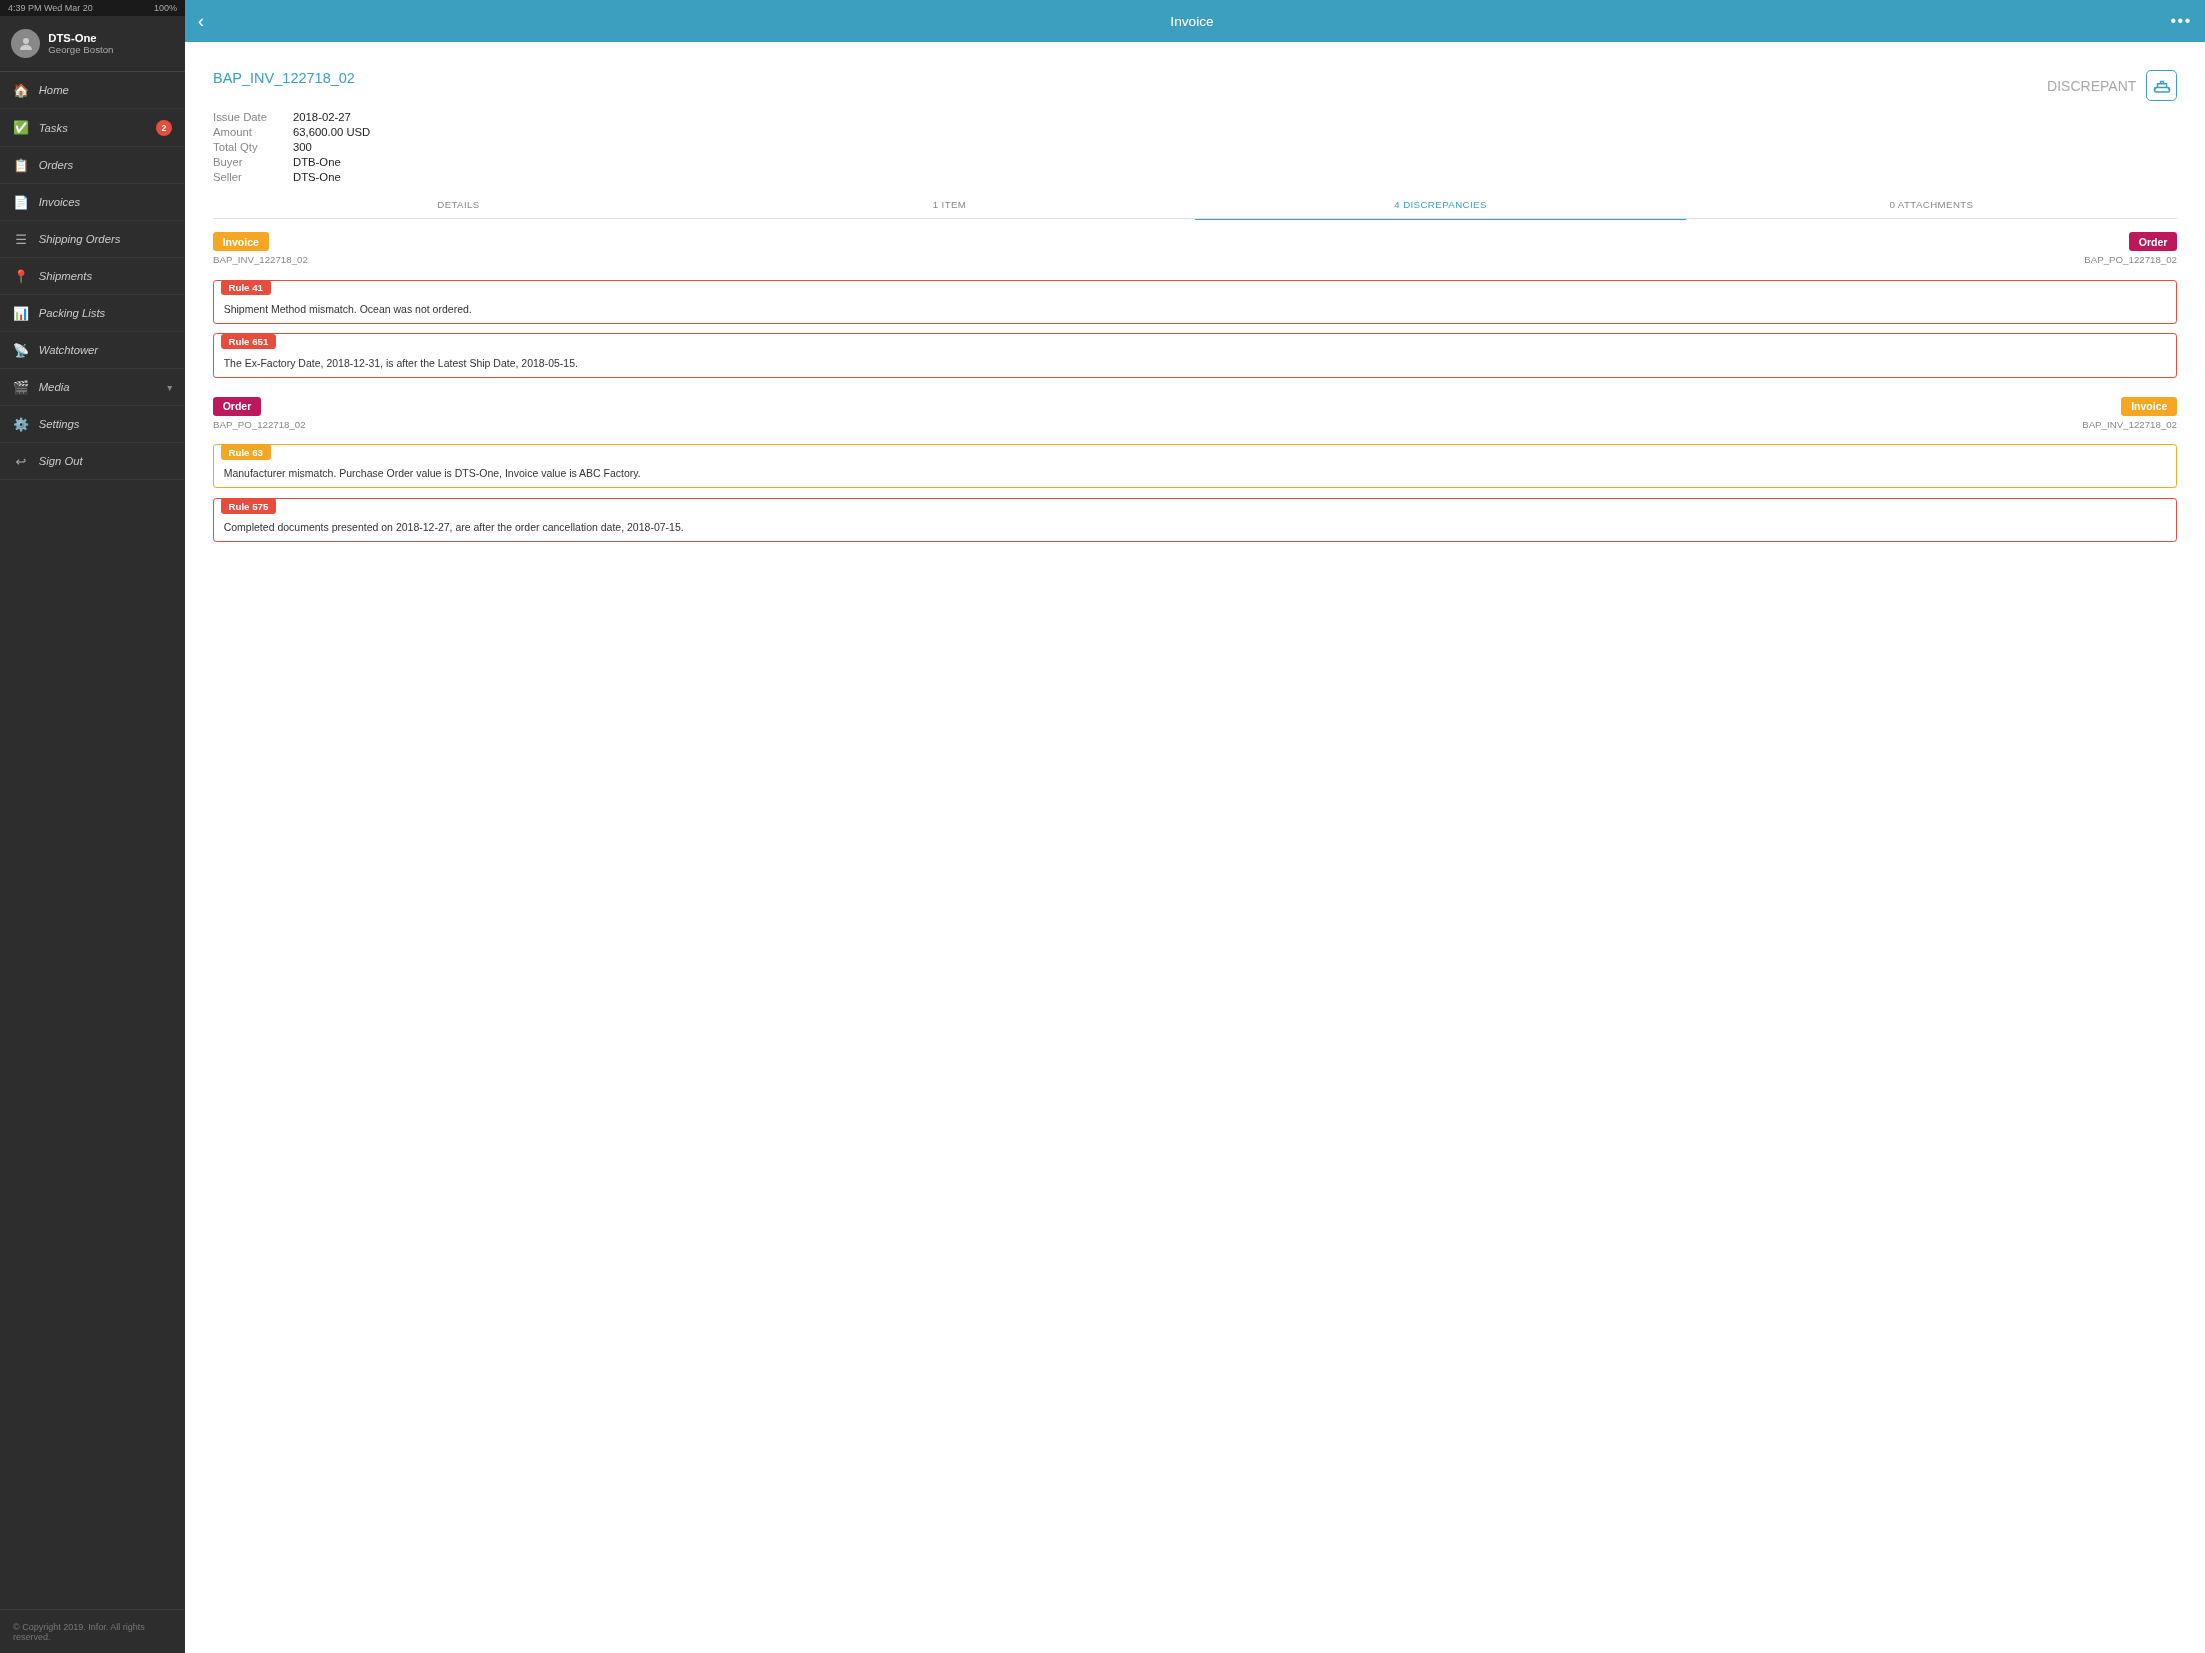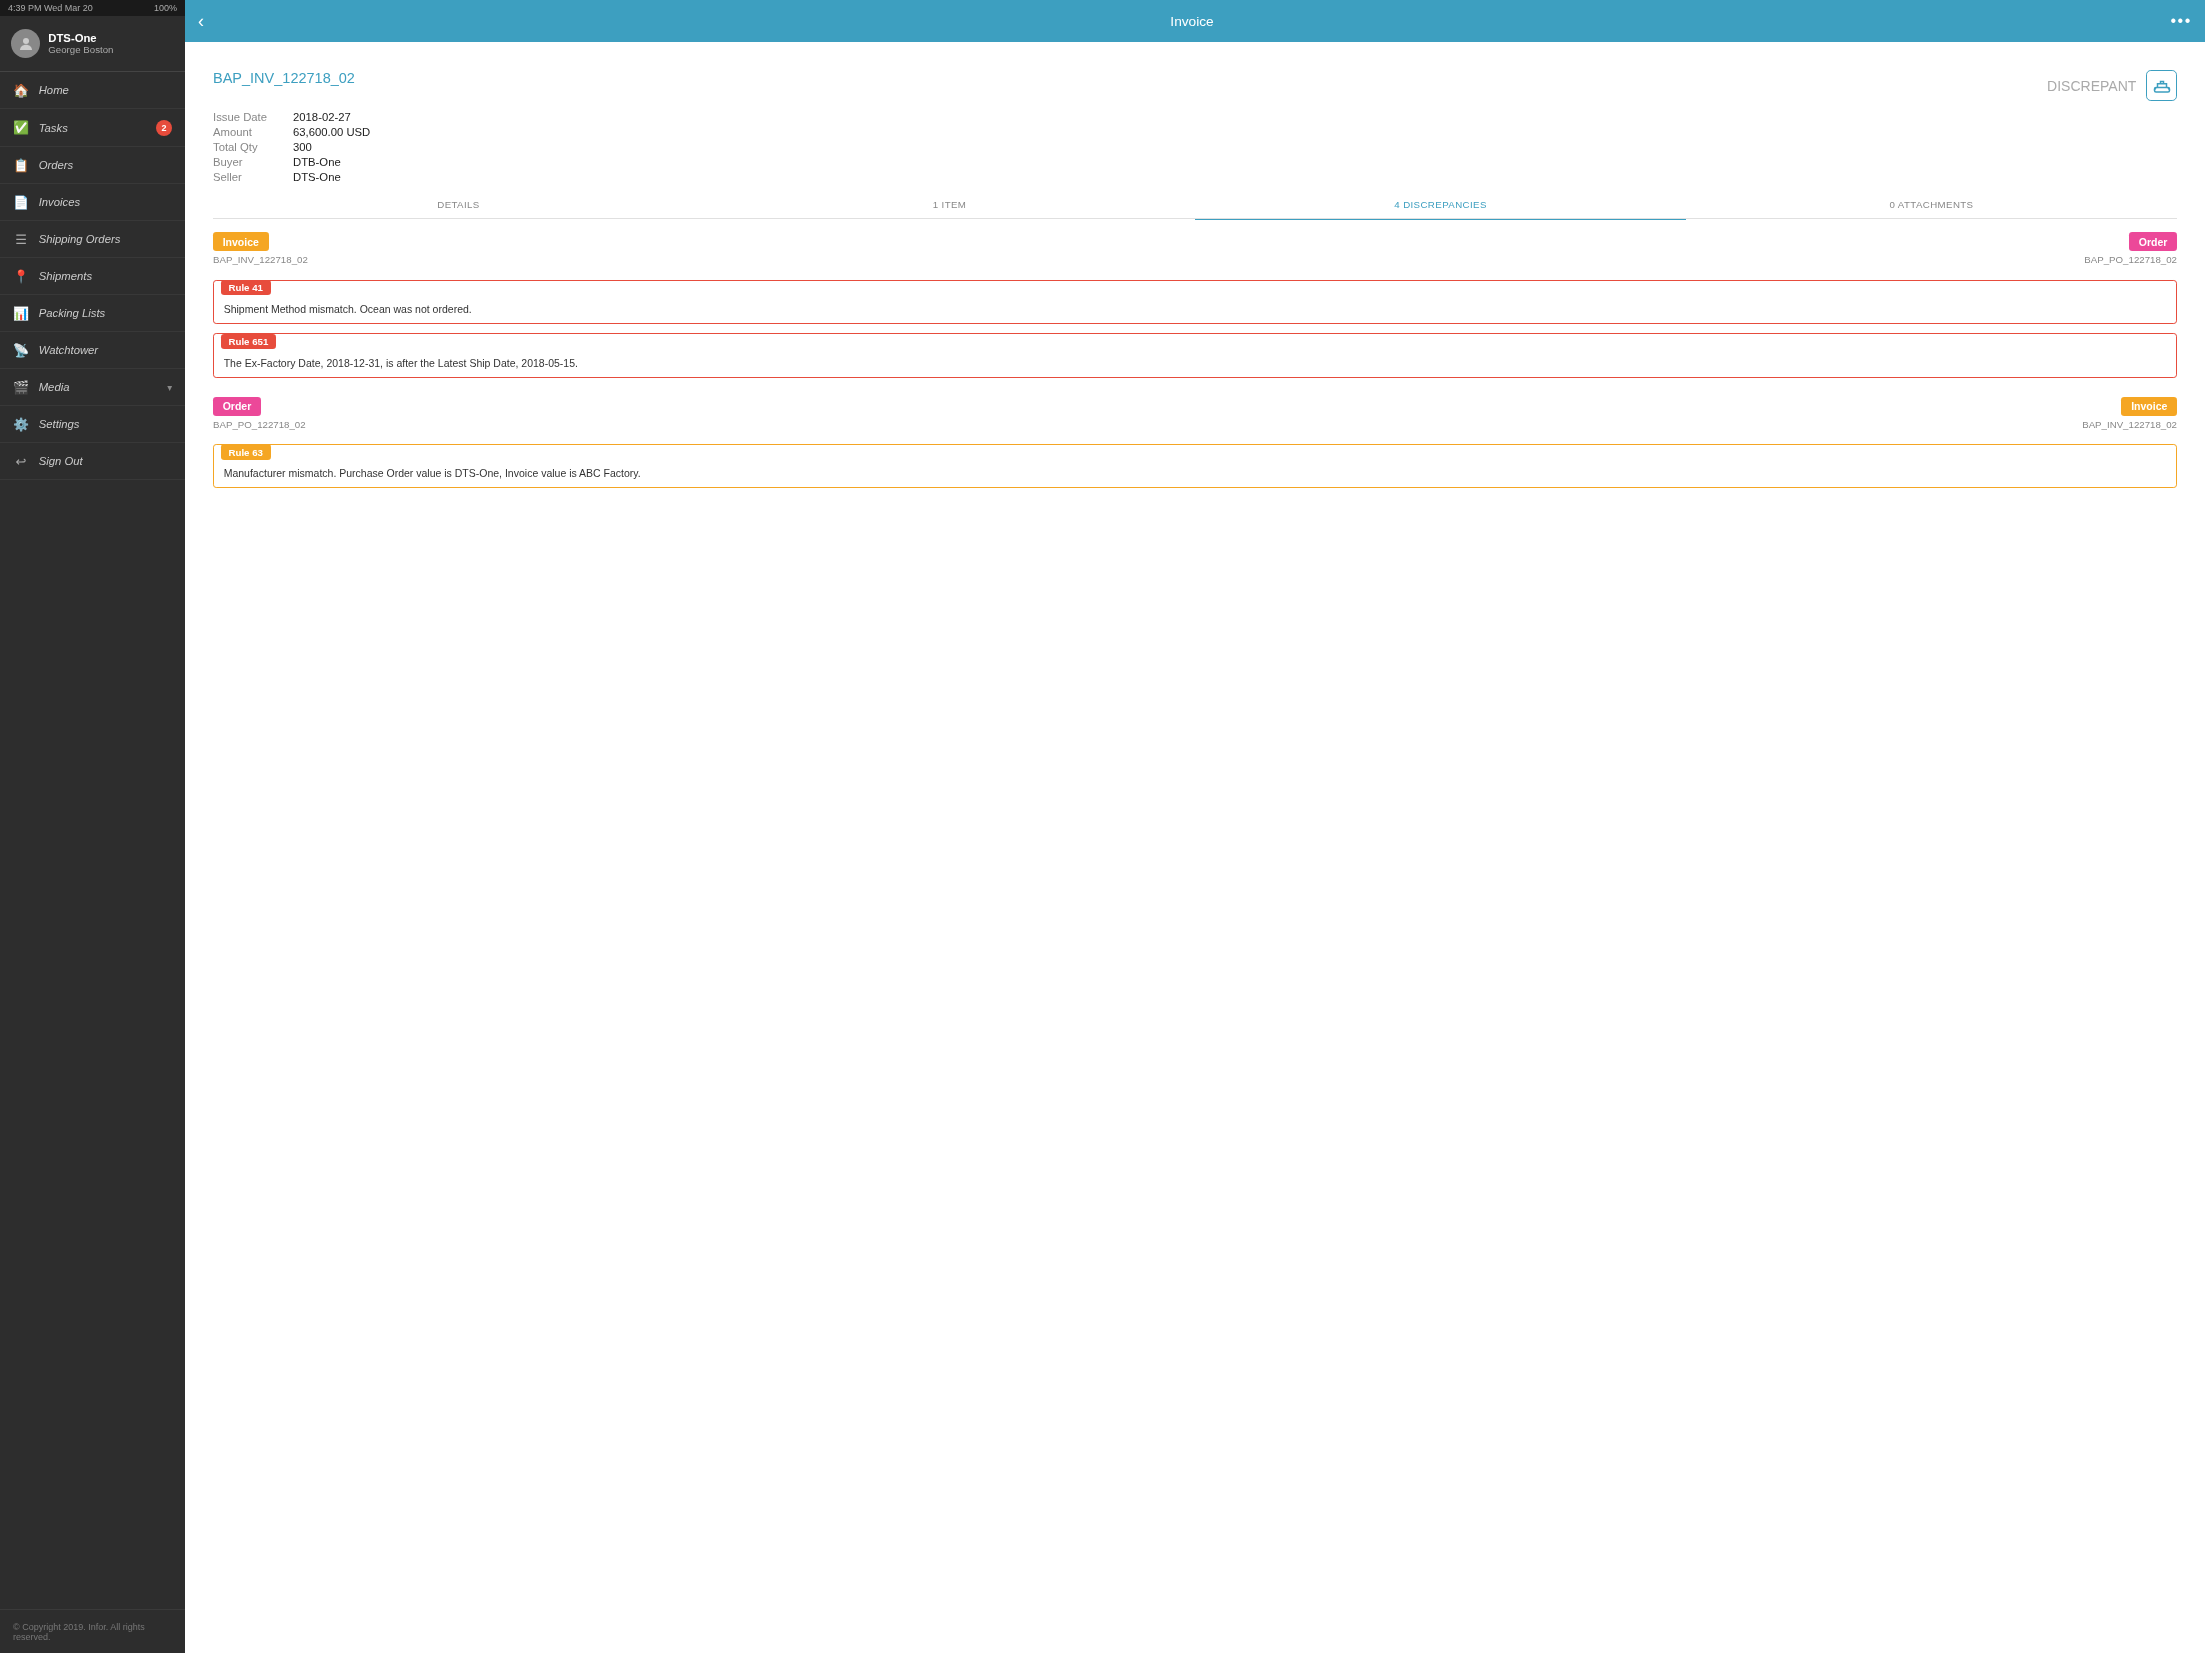--- a/index.html
+++ b/index.html
@@ -168,21 +168,21 @@
 
     .tag {
       display: inline-block;
       padding: 3.2px 9.7px;
       border-radius: 3.2px;
       font-size: 10.5px;
       font-weight: 600;
       color: #fff;
     }
     .tag-invoice { background: #f5a623; }
-    .tag-order { background: #ec4899; }
+    .tag-order { background: #be185d; }
 
     .rule-item {
       border: 1.2px solid #e74c3c;
       border-radius: 3.2px;
       margin-bottom: 9.7px;
       overflow: visible;
       position: relative;
     }
     .rule-tag {
       display: inline-block;
@@ -351,17 +351,18 @@
         <div class="discrepancy-block">
           <div class="block-header">
             <span class="tag tag-order">Order</span>
             <span class="tag tag-invoice">Invoice</span>
           </div>
           <div style="display: flex; justify-content: space-between; margin-bottom: 8px;">
             <span class="block-id">BAP_PO_122718_02</span>
             <span class="block-id" style="text-align: right;">BAP_INV_122718_02</span>
           </div>
           <div class="rule-item orange-border"><span class="rule-tag orange-bg">Rule 63</span><div class="rule-text">Manufacturer mismatch. Purchase Order value is DTS-One, Invoice value is ABC Factory.</div></div>
+          <div class="rule-item"><span class="rule-tag">Rule 575</span><div class="rule-text">Completed documents presented on 2018-12-27, are after the order cancellation date, 2018-07-15.</div></div>
         </div>
       </div>
   </div>
 </div>
 
 
 </body></html>

